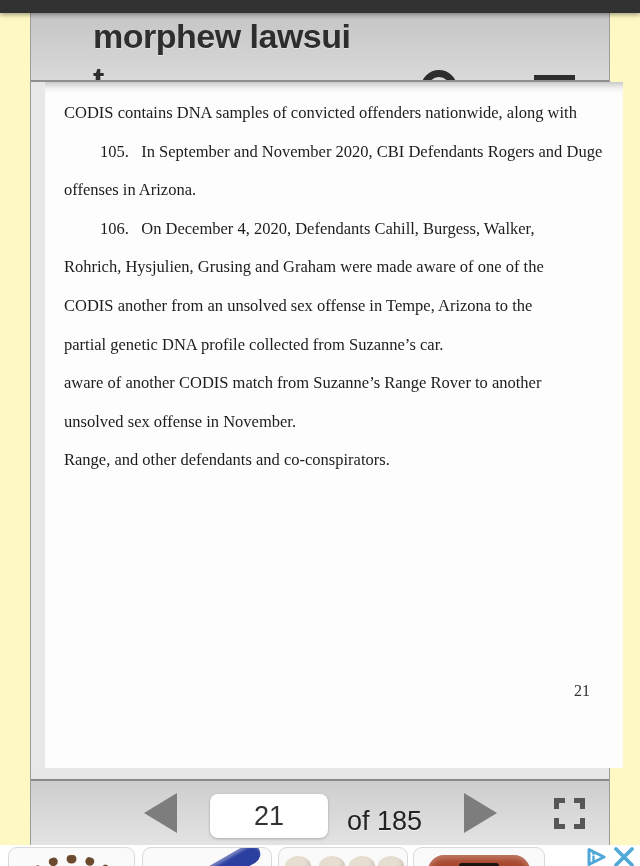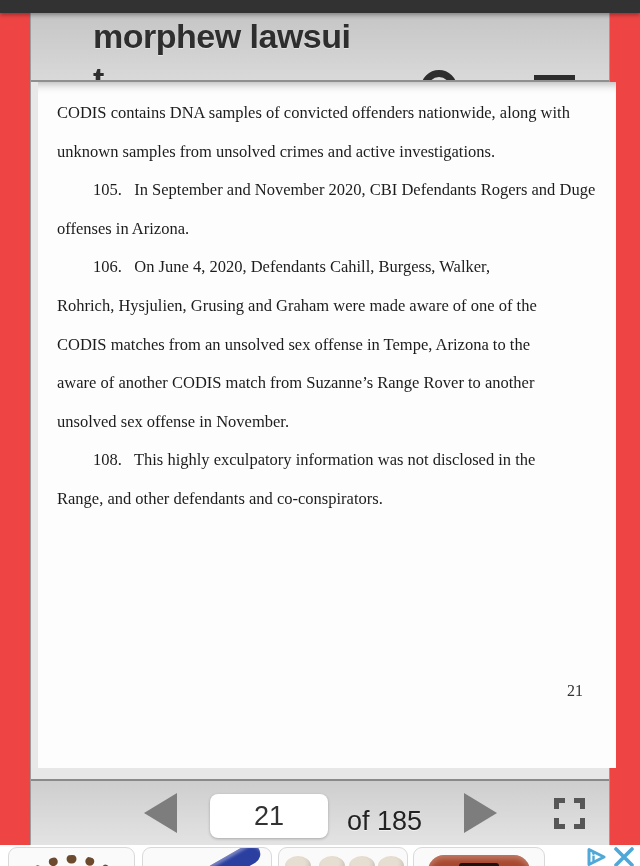--- a/index.html
+++ b/index.html
@@ -1,18 +1,18 @@
 <!DOCTYPE html>
 <html><head>
 <meta charset="utf-8">
 <style>
   * { margin:0; padding:0; box-sizing:border-box; }
   html,body { width:640px; height:866px; overflow:hidden; background:#ffffff;
               font-family:"Liberation Sans", sans-serif; }
-  .stage { position:relative; width:640px; height:866px; overflow:hidden; background:#ef4444; }
+  .stage { position:relative; width:640px; height:866px; overflow:hidden; background:#fef9c3; }
 
   
   .statusbar { position:absolute; left:0; top:0; width:640px; height:13px;
                background:#323232; box-shadow:0 2px 4px rgba(0,0,0,.35); z-index:5; }
 
   
   .viewer { position:absolute; left:30px; top:13px; width:580px; height:832px;
             border-left:1px solid #9c9c9c; border-right:1px solid #9c9c9c;
             background:#e8e8e8; }
 
@@ -23,21 +23,21 @@
   .vtitle { position:absolute; left:62px; top:2px; width:262px;
             font-size:34px; font-weight:bold; line-height:43px; color:#2e2e2e;
             word-break:break-all; letter-spacing:-0.5px;
             text-shadow:0 1px 1px rgba(255,255,255,.5); }
   .search-circle { position:absolute; left:390px; top:57px; width:36px; height:36px;
                    border:7px solid #2d2d2d; border-radius:50%; }
   .menu-bar { position:absolute; left:503px; top:62px; width:41px; height:20px;
               background:#2d2d2d; }
 
   
-  .vpage { position:absolute; left:7px; top:69px; width:100%; height:686px;
+  .vpage { position:absolute; left:14px; top:69px; width:100%; height:686px;
            background:#fdfdfd; overflow:hidden;
            box-shadow:inset 0 10px 10px -8px rgba(0,0,0,.30); }
   .doctext { position:absolute; left:19px; top:12px; right:6px;
              font-family:"Liberation Serif", serif; font-size:16.5px;
              line-height:38.6px; color:#1c1c1c; }
   .docline { white-space:pre; }
   .docline.indent { padding-left:36px; }
   .pagenum-onpage { position:absolute; right:33px; top:600px;
                     font-family:"Liberation Serif", serif; font-size:16px; color:#333; }
 
@@ -102,29 +102,28 @@
 
     <div class="vheader">
       <div class="vtitle">morphew lawsuit</div>
       <div class="search-circle"></div>
       <div class="menu-bar"></div>
     </div>
 
     <div class="vpage">
       <div class="doctext">
           <div class="docline">CODIS contains DNA samples of convicted offenders nationwide, along with</div>
-          <div class="docline">unknown samples from unsolved crimes and active investigations.</div>
           <div class="docline indent">105.   In September and November 2020, CBI Defendants Rogers and Duge</div>
           <div class="docline">offenses in Arizona.</div>
-          <div class="docline indent">106.   On June 4, 2020, Defendants Cahill, Burgess, Walker,</div>
+          <div class="docline indent">106.   On December 4, 2020, Defendants Cahill, Burgess, Walker,</div>
           <div class="docline">Rohrich, Hysjulien, Grusing and Graham were made aware of one of the</div>
-          <div class="docline">CODIS matches from an unsolved sex offense in Tempe, Arizona to the</div>
+          <div class="docline">CODIS another from an unsolved sex offense in Tempe, Arizona to the</div>
+          <div class="docline">partial genetic DNA profile collected from Suzanne’s car.</div>
           <div class="docline">aware of another CODIS match from Suzanne’s Range Rover to another</div>
           <div class="docline">unsolved sex offense in November.</div>
-          <div class="docline indent">108.   This highly exculpatory information was not disclosed in the</div>
           <div class="docline">Range, and other defendants and co-conspirators.</div>
         </div>
       <div class="pagenum-onpage">21</div>
     </div>
 
     <div class="vbelow"></div>
     <div class="vdivider"></div>
 
     <div class="vnav">
       <div class="tri-left"></div>

